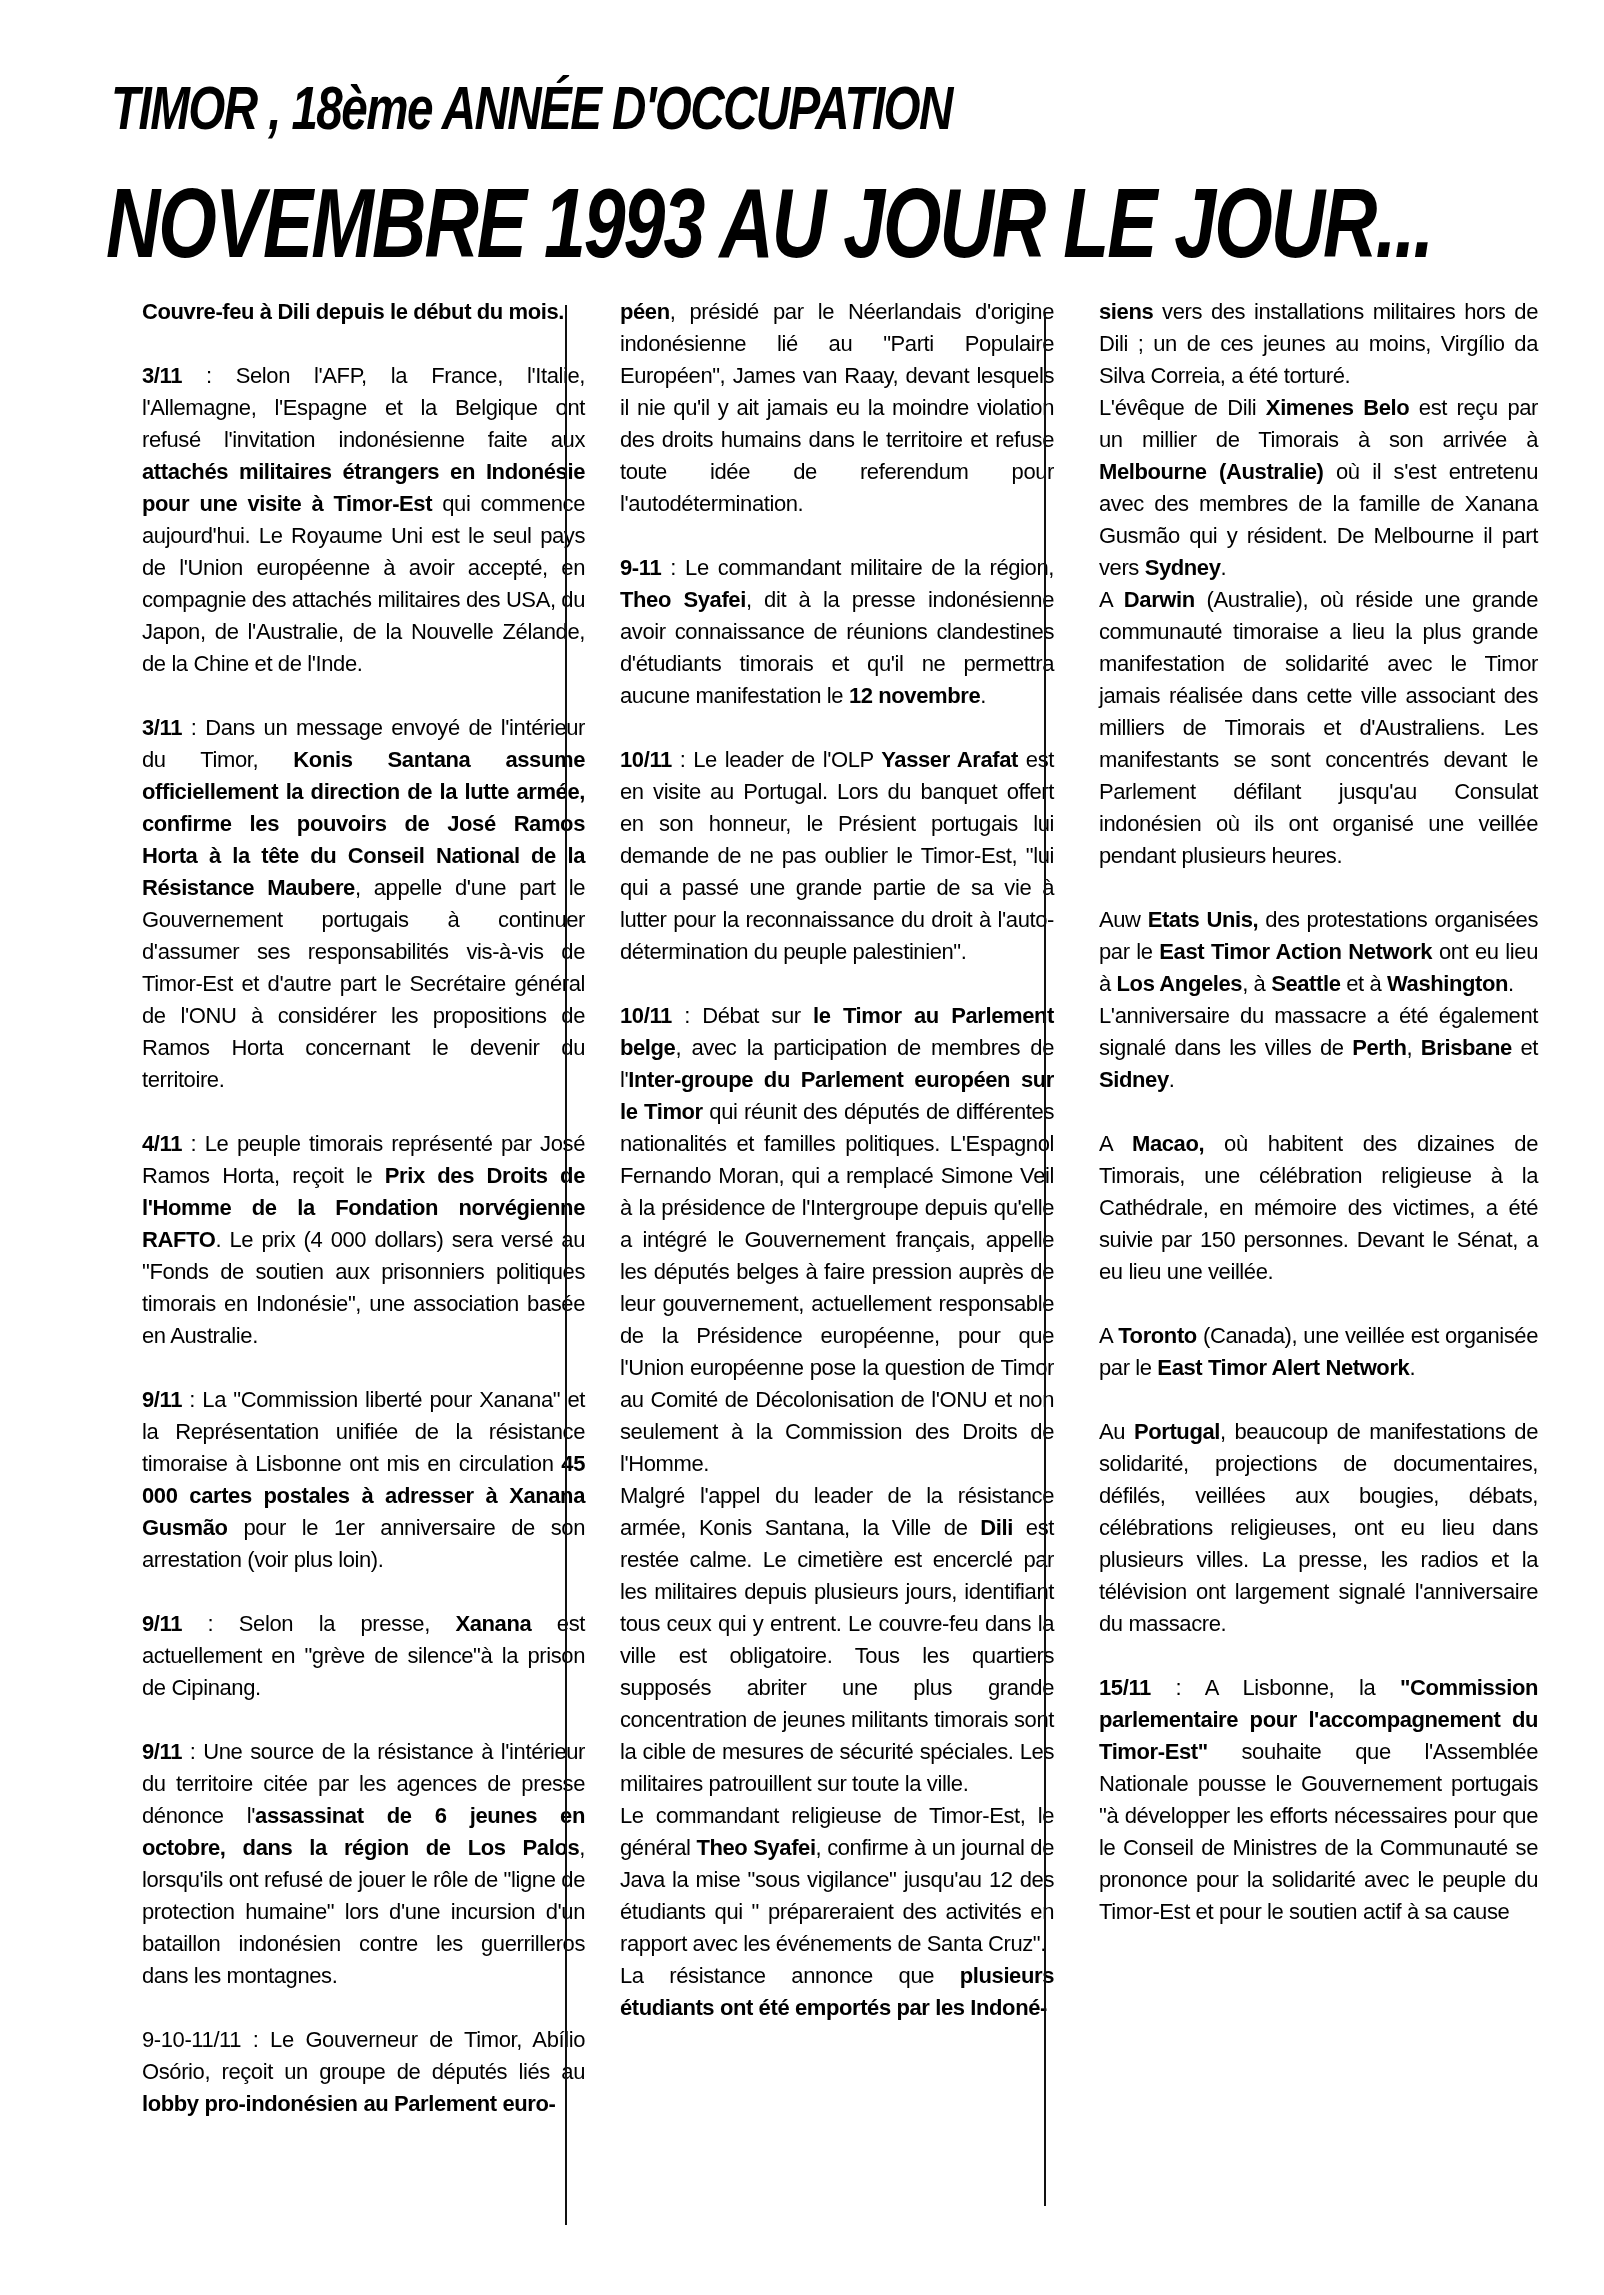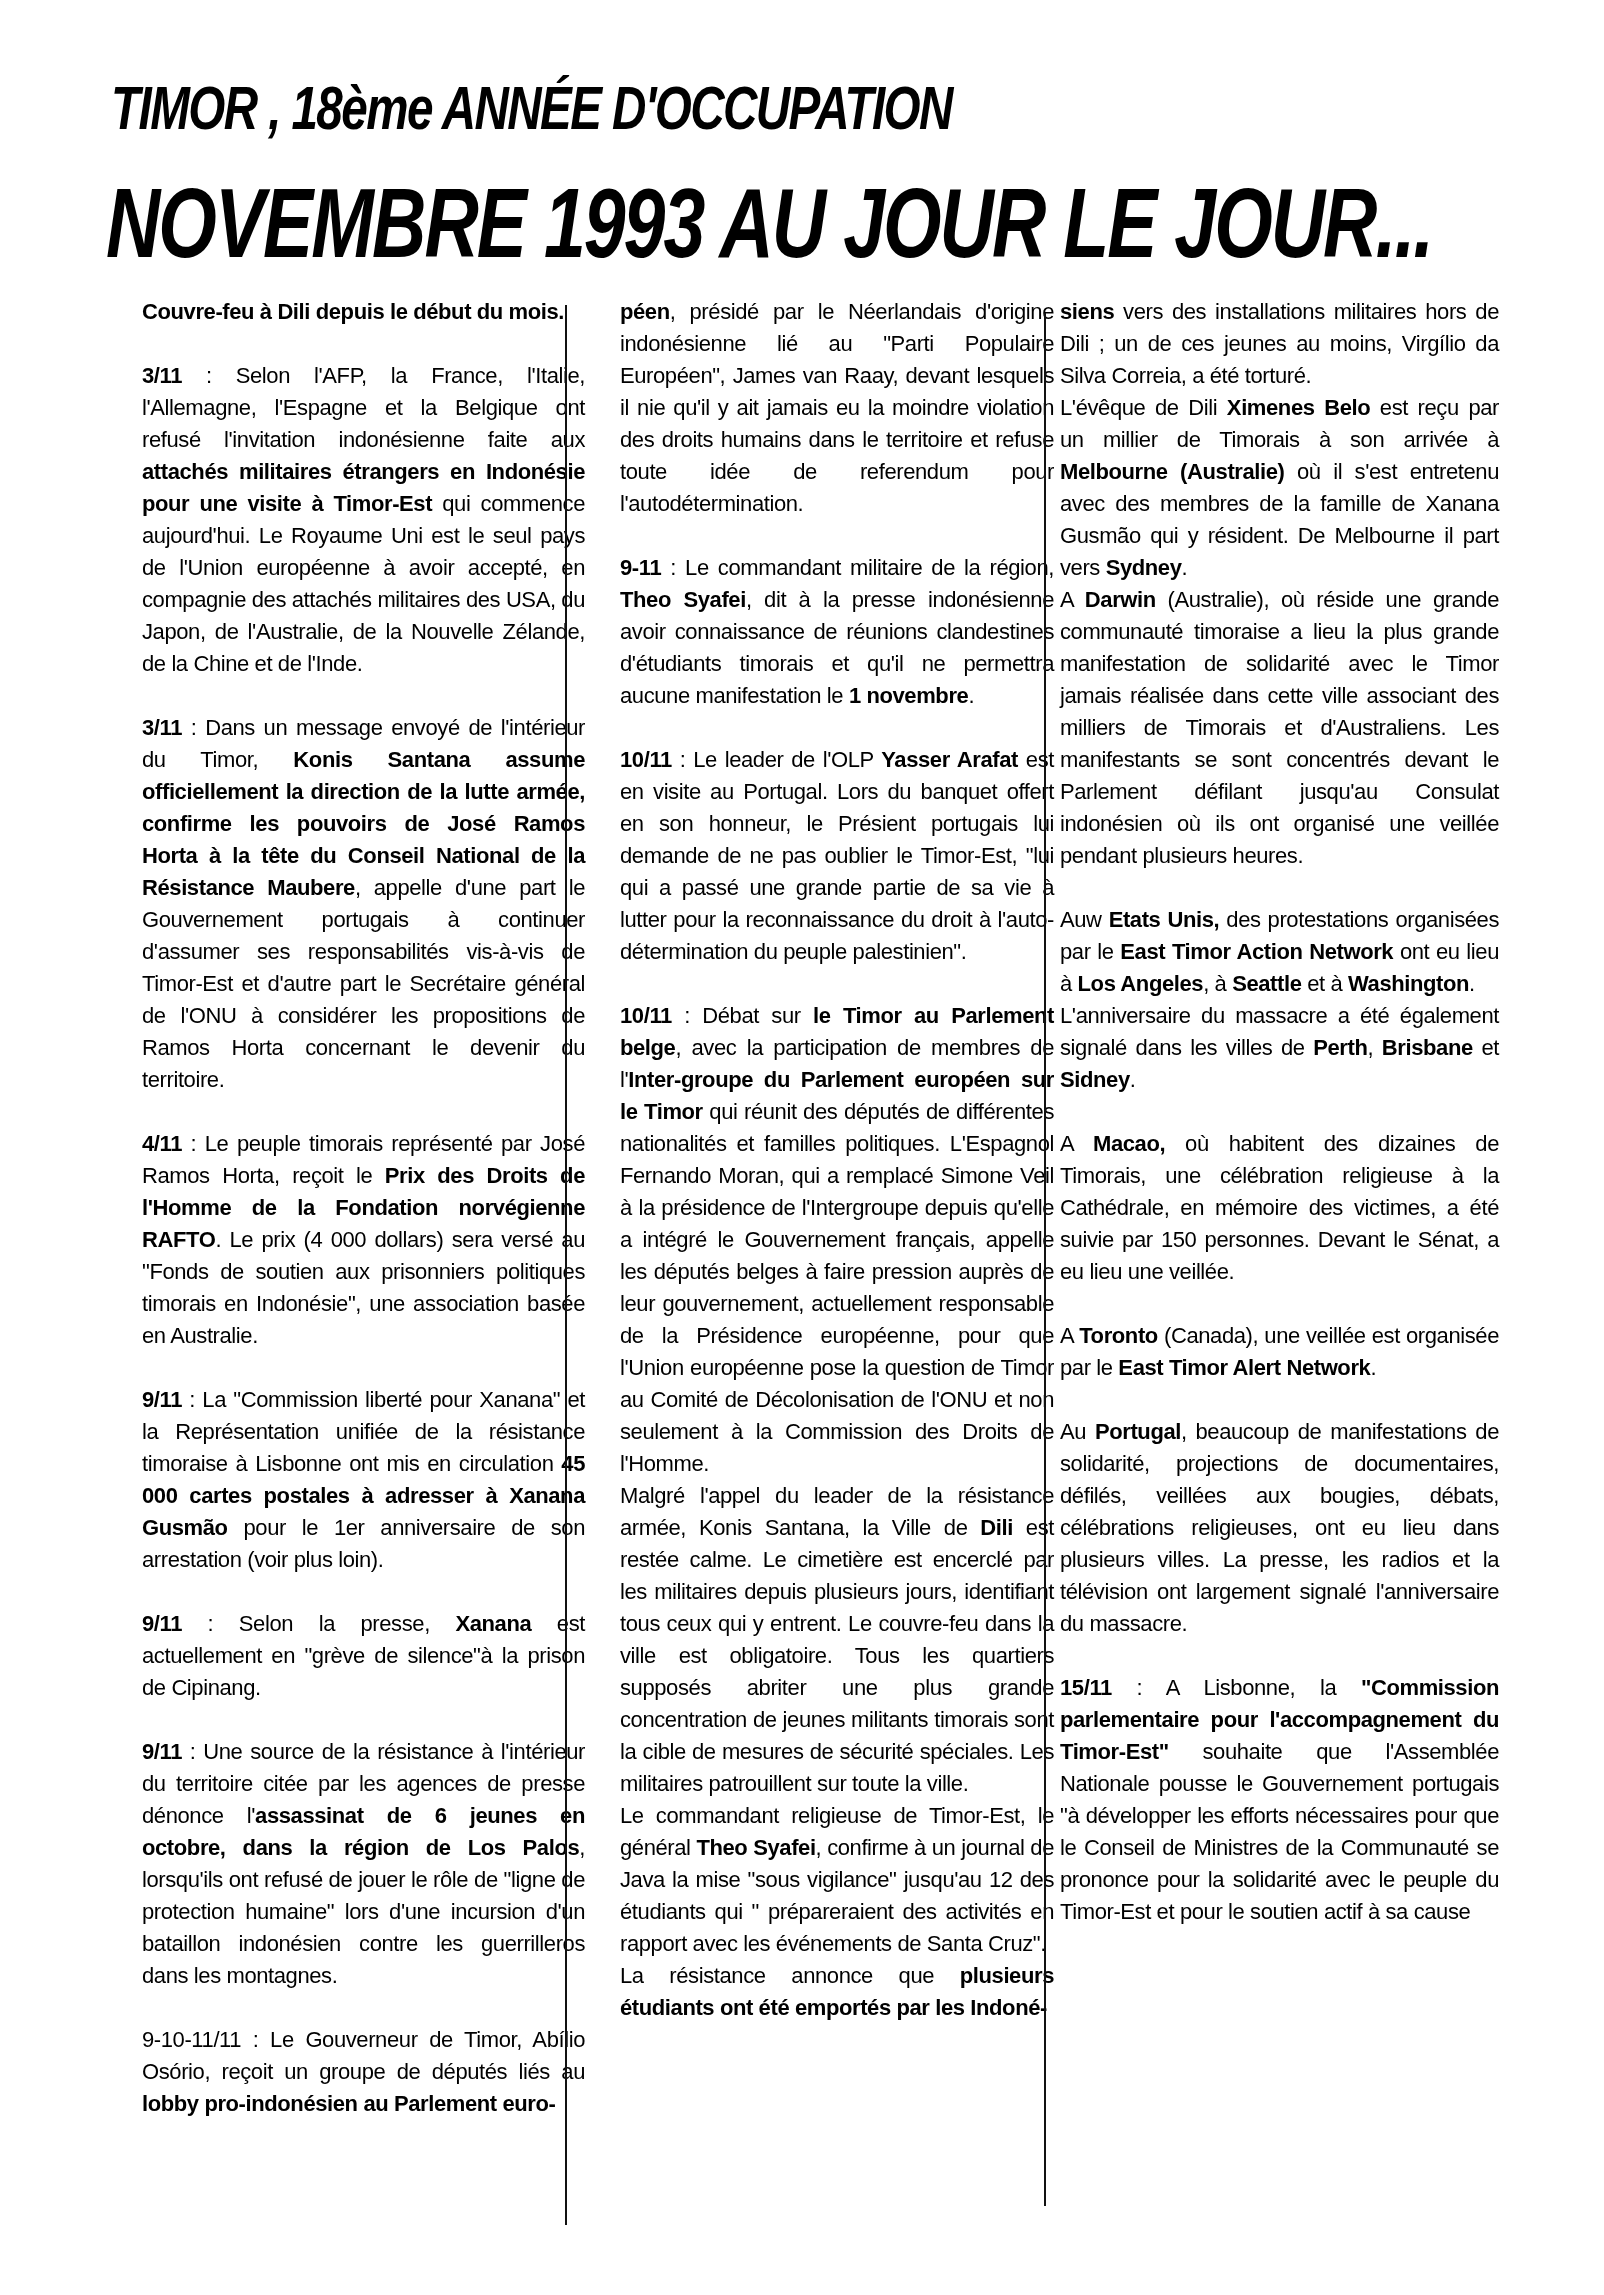--- a/index.html
+++ b/index.html
@@ -21,21 +21,21 @@
   }
   .col {
     position: absolute; top: 296px;
     font-size: 22px; line-height: 32px;
     text-align: justify;
     letter-spacing: -0.4px;
     margin-left: 40px;
   }
   .col1 { left: 102px; width: 443px; }
   .col2 { left: 580px; width: 434px; }
-  .col3 { left: 1020px; width: 439px; }
+  .col3 { left: 1059px; width: 439px; }
   .divider {
     position: absolute; width: 2px; background: #111;
   }
   .div1 { left: 565px; top: 305px; height: 1920px; }
   .div2 { left: 1044px; top: 313px; height: 1893px; }
   .para { margin: 0; }
   .para.gap { margin-top: 32px; }
   .b { font-weight: bold; }
 </style>
 </head>
@@ -52,21 +52,21 @@
     <p class="para gap"><span class="b">3/11</span><span> : Dans un message envoyé de l'intérieur du Timor, </span><span class="b">Konis Santana assume officiellement la direction de la lutte armée, confirme les pouvoirs de José Ramos Horta à la tête du Conseil National de la Résistance Maubere</span><span>, appelle d'une part le Gouvernement portugais à continuer d'assumer ses responsabilités vis-à-vis de Timor-Est et d'autre part le Secrétaire général de l'ONU à considérer les propositions de Ramos Horta concernant le devenir du territoire.</span></p>
     <p class="para gap"><span class="b">4/11</span><span> : Le peuple timorais représenté par José Ramos Horta, reçoit le </span><span class="b">Prix des Droits de l'Homme de la Fondation norvégienne RAFTO</span><span>. Le prix (4 000 dollars) sera versé au "Fonds de soutien aux prisonniers politiques timorais en Indonésie", une association basée en Australie.</span></p>
     <p class="para gap"><span class="b">9/11</span><span> : La "Commission liberté pour Xanana" et la Représentation unifiée de la résistance timoraise à Lisbonne ont mis en circulation </span><span class="b">45 000 cartes postales  à adresser à Xanana Gusmão</span><span> pour le 1er anniversaire de son arrestation (voir plus loin).</span></p>
     <p class="para gap"><span class="b">9/11</span><span> : Selon la presse, </span><span class="b">Xanana</span><span> est actuellement en "grève de silence"à la prison de Cipinang.</span></p>
     <p class="para gap"><span class="b">9/11</span><span> : Une source de la résistance à l'intérieur du territoire citée par les agences de presse dénonce l'</span><span class="b">assassinat de 6 jeunes en octobre, dans la région de Los Palos</span><span>, lorsqu'ils ont refusé de jouer le rôle de "ligne de protection humaine" lors d'une incursion d'un bataillon indonésien contre les guerrilleros dans les montagnes.</span></p>
     <p class="para gap"><span>9-10-11/11 : Le Gouverneur de Timor, Abílio Osório, reçoit un groupe de députés liés au </span><span class="b">lobby pro-indonésien au Parlement euro-</span></p>
   </div>
 <div class="divider div1"></div>
 <div class="col col2">
     <p class="para"><span class="b">péen</span><span>, présidé par le Néerlandais d'origine indonésienne lié au "Parti Populaire Européen", James van Raay, devant lesquels il nie qu'il y ait jamais eu la moindre violation des droits humains dans le territoire et refuse toute idée de referendum pour l'autodétermination.</span></p>
-    <p class="para gap"><span class="b">9-11</span><span> : Le commandant militaire de la région, </span><span class="b">Theo Syafei</span><span>, dit à la presse indonésienne avoir connaissance de réunions clandestines d'étudiants timorais et qu'il ne permettra aucune manifestation le </span><span class="b">1 novembre</span><span>.</span></p>
+    <p class="para gap"><span class="b">9-11</span><span> : Le commandant militaire de la région, </span><span class="b">Theo Syafei</span><span>, dit à la presse indonésienne avoir connaissance de réunions clandestines d'étudiants timorais et qu'il ne permettra aucune manifestation le </span><span class="b">12 novembre</span><span>.</span></p>
     <p class="para gap"><span class="b">10/11</span><span> : Le leader de l'OLP </span><span class="b">Yasser Arafat</span><span> est en visite au Portugal. Lors du banquet offert en son honneur, le Présient portugais  lui demande de ne pas oublier le Timor-Est, "lui qui a passé une grande partie de sa vie à lutter pour la reconnaissance du droit à l'auto-détermination du peuple palestinien".</span></p>
     <p class="para gap"><span class="b">10/11</span><span> : Débat sur </span><span class="b">le Timor au Parlement belge</span><span>, avec la participation de membres de l'</span><span class="b">Inter-groupe du Parlement européen sur le Timor</span><span> qui réunit des députés de différentes nationalités et familles politiques. L'Espagnol Fernando Moran, qui a remplacé Simone Veil à la présidence de l'Intergroupe depuis qu'elle a intégré le Gouvernement français, appelle les députés belges à faire pression auprès de leur gouvernement, actuellement responsable de la Présidence européenne, pour que l'Union européenne pose la question de Timor au Comité de Décolonisation de l'ONU et non seulement à la Commission des Droits de l'Homme.</span></p>
     <p class="para"><span>Malgré l'appel du leader de la résistance armée, Konis Santana, la Ville de </span><span class="b">Dili</span><span> est restée calme. Le cimetière est encerclé par les militaires depuis plusieurs jours, identifiant tous ceux qui y entrent. Le couvre-feu dans la ville est obligatoire. Tous les quartiers supposés abriter une plus grande concentration de jeunes militants timorais sont la cible de mesures de sécurité spéciales. Les militaires patrouillent sur toute la ville.</span></p>
     <p class="para"><span>Le commandant religieuse de Timor-Est, le général </span><span class="b">Theo Syafei</span><span>, confirme à un journal de Java la mise "sous vigilance" jusqu'au 12 des étudiants qui " prépareraient des activités en rapport avec les événements de Santa Cruz".</span></p>
     <p class="para"><span>La résistance annonce que </span><span class="b">plusieurs étudiants ont été emportés par les Indoné-</span></p>
   </div>
 <div class="divider div2"></div>
 <div class="col col3">
     <p class="para"><span class="b">siens</span><span> vers des installations militaires hors de Dili ; un de ces jeunes au moins, Virgílio da Silva Correia, a été torturé.</span></p>
     <p class="para"><span>L'évêque de Dili </span><span class="b">Ximenes Belo</span><span> est reçu par un millier de Timorais à son arrivée à </span><span class="b">Melbourne (Australie)</span><span> où il s'est entretenu avec des membres de la famille de Xanana Gusmão qui y résident. De Melbourne il part vers </span><span class="b">Sydney</span><span>.</span></p>

